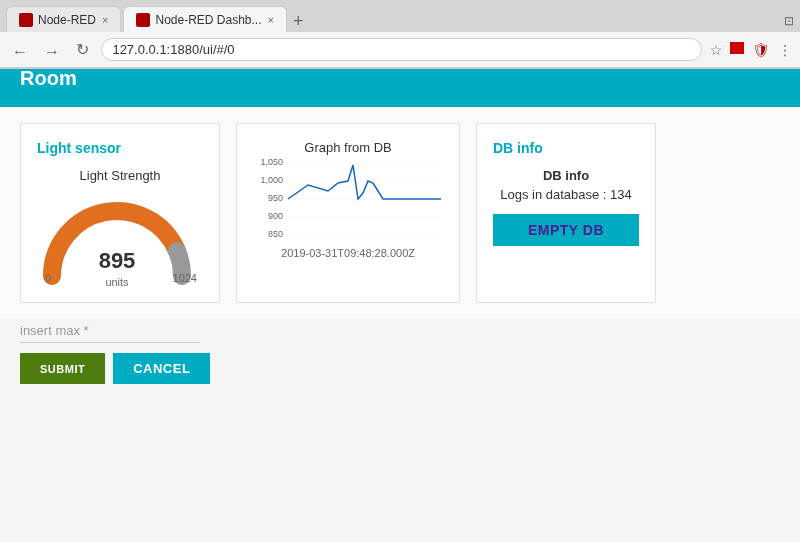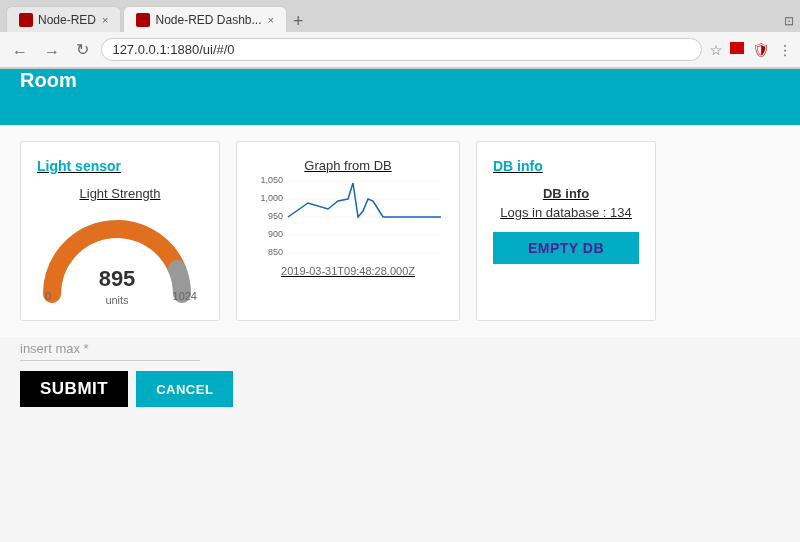--- a/index.html
+++ b/index.html
@@ -12,40 +12,40 @@
     .tab.active { background: #f5f5f5; }
     .tab-close { margin-left: 6px; cursor: pointer; color: #666; font-size: 11px; }
     .tab-icon { width: 14px; height: 14px; margin-right: 5px; background: #e44d26; border-radius: 2px; display: inline-block; }
     .tab-icon.red { background: #aa0000; }
     .address-bar { display: flex; align-items: center; padding: 4px 8px; background: #f5f5f5; border-bottom: 1px solid #ccc; height: 36px; gap: 8px; }
     .nav-btn { background: none; border: none; cursor: pointer; font-size: 16px; color: #666; padding: 2px 4px; }
     .address-input { flex: 1; border: 1px solid #ccc; border-radius: 12px; padding: 3px 10px; font-size: 13px; background: white; color: #333; }
     .addr-icons { display: flex; gap: 8px; color: #666; font-size: 14px; }
 
     
-    .app-header { background: #00ACC1; color: white; padding: 0 20px; font-size: 20px; font-weight: bold; height: 56px; display: flex; align-items: flex-start; }
+    .app-header { background: #00ACC1; color: white; padding: 17px 20px; font-size: 20px; font-weight: bold; height: 38px; display: flex; align-items: flex-end; }
 
     
     .panel { background: white; border: 1px solid #e0e0e0; border-radius: 2px; padding: 16px; }
     .panel-title { color: #00ACC1; font-size: 14px; font-weight: bold; margin-bottom: 12px; }
     .gauge-label { font-size: 13px; color: #333; margin-bottom: 10px; }
 
     
     .gauge-wrapper { position: relative; width: 160px; height: 95px; }
     .gauge-value { position: absolute; bottom: 12px; left: 50%; transform: translateX(-50%); font-size: 22px; font-weight: bold; color: #333; }
     .gauge-min { position: absolute; bottom: 2px; left: 8px; font-size: 11px; color: #666; }
     .gauge-max { position: absolute; bottom: 2px; right: 0; font-size: 11px; color: #666; }
     .graph-title { text-align: center; font-size: 13px; color: #333; }
     .db-info-text { text-align: center; font-size: 13px; font-weight: bold; color: #333; margin-bottom: 4px; }
     .db-logs { text-align: center; font-size: 13px; color: #333; margin-bottom: 12px; }
     .empty-db-btn { background: #00ACC1; color: #4c1d95; border: none; padding: 8px 20px; font-size: 14px; cursor: pointer; width: 100%; font-weight: bold; letter-spacing: 0.5px; }
     .form-input { border: none; border-bottom: 1px solid #ccc; outline: none; font-size: 13px; padding: 4px 0; width: 180px; background: transparent; }
     .form-input::placeholder { color: #999; }
     .form-buttons { display: flex; gap: 8px; }
-    .submit-btn { background: #000000; color: white; border: none; padding: 8px 20px; font-size: 17px; cursor: pointer; font-weight: bold; letter-spacing: 0.5px; }
+    .submit-btn { background: #4d7c0f; color: white; border: none; padding: 8px 20px; font-size: 11px; cursor: pointer; font-weight: bold; letter-spacing: 0.5px; }
     .cancel-btn { background: #00ACC1; color: white; border: none; padding: 8px 20px; font-size: 13px; cursor: pointer; font-weight: bold; letter-spacing: 0.5px; }
 
     .timestamp { font-size: 11px; color: #666; text-align: center; margin-top: 2px; }
   </style>
 </head>
 <body>
 
 <div class="browser-chrome">
   <div class="tab-bar">
     <div class="tab">
@@ -72,21 +72,21 @@
       <span style="color:#aa0000;">🛡</span>
       <span>⋮</span>
     </div>
   </div>
 </div>
 
 <div class="app-header">
   <span>Room</span>
 </div>
 
-<div style="display:flex; padding: 16px 20px; gap: 16px; background:#fafafa;text-decoration:underline;">
+<div style="display:flex; padding: 16px 20px; gap: 16px; background:#fafafa;">
 
   <div class="panel" style="min-width:200px;">
     <div class="panel-title">Light sensor</div>
     <div class="gauge-label" style="text-align:center;font-size:13px;color:#333;margin-bottom:8px;">Light Strength</div>
     <div class="gauge-wrapper">
       <svg width="160" height="95" viewBox="0 0 160 95">
 
         <path d="M 15 85 A 65 65 0 0 1 145 85" fill="none" stroke="#ddd" stroke-width="18" stroke-linecap="round"></path>
 
         <path d="M 15 85 A 65 65 0 0 1 140 60" fill="none" stroke="#E07020" stroke-width="18" stroke-linecap="round"></path>

